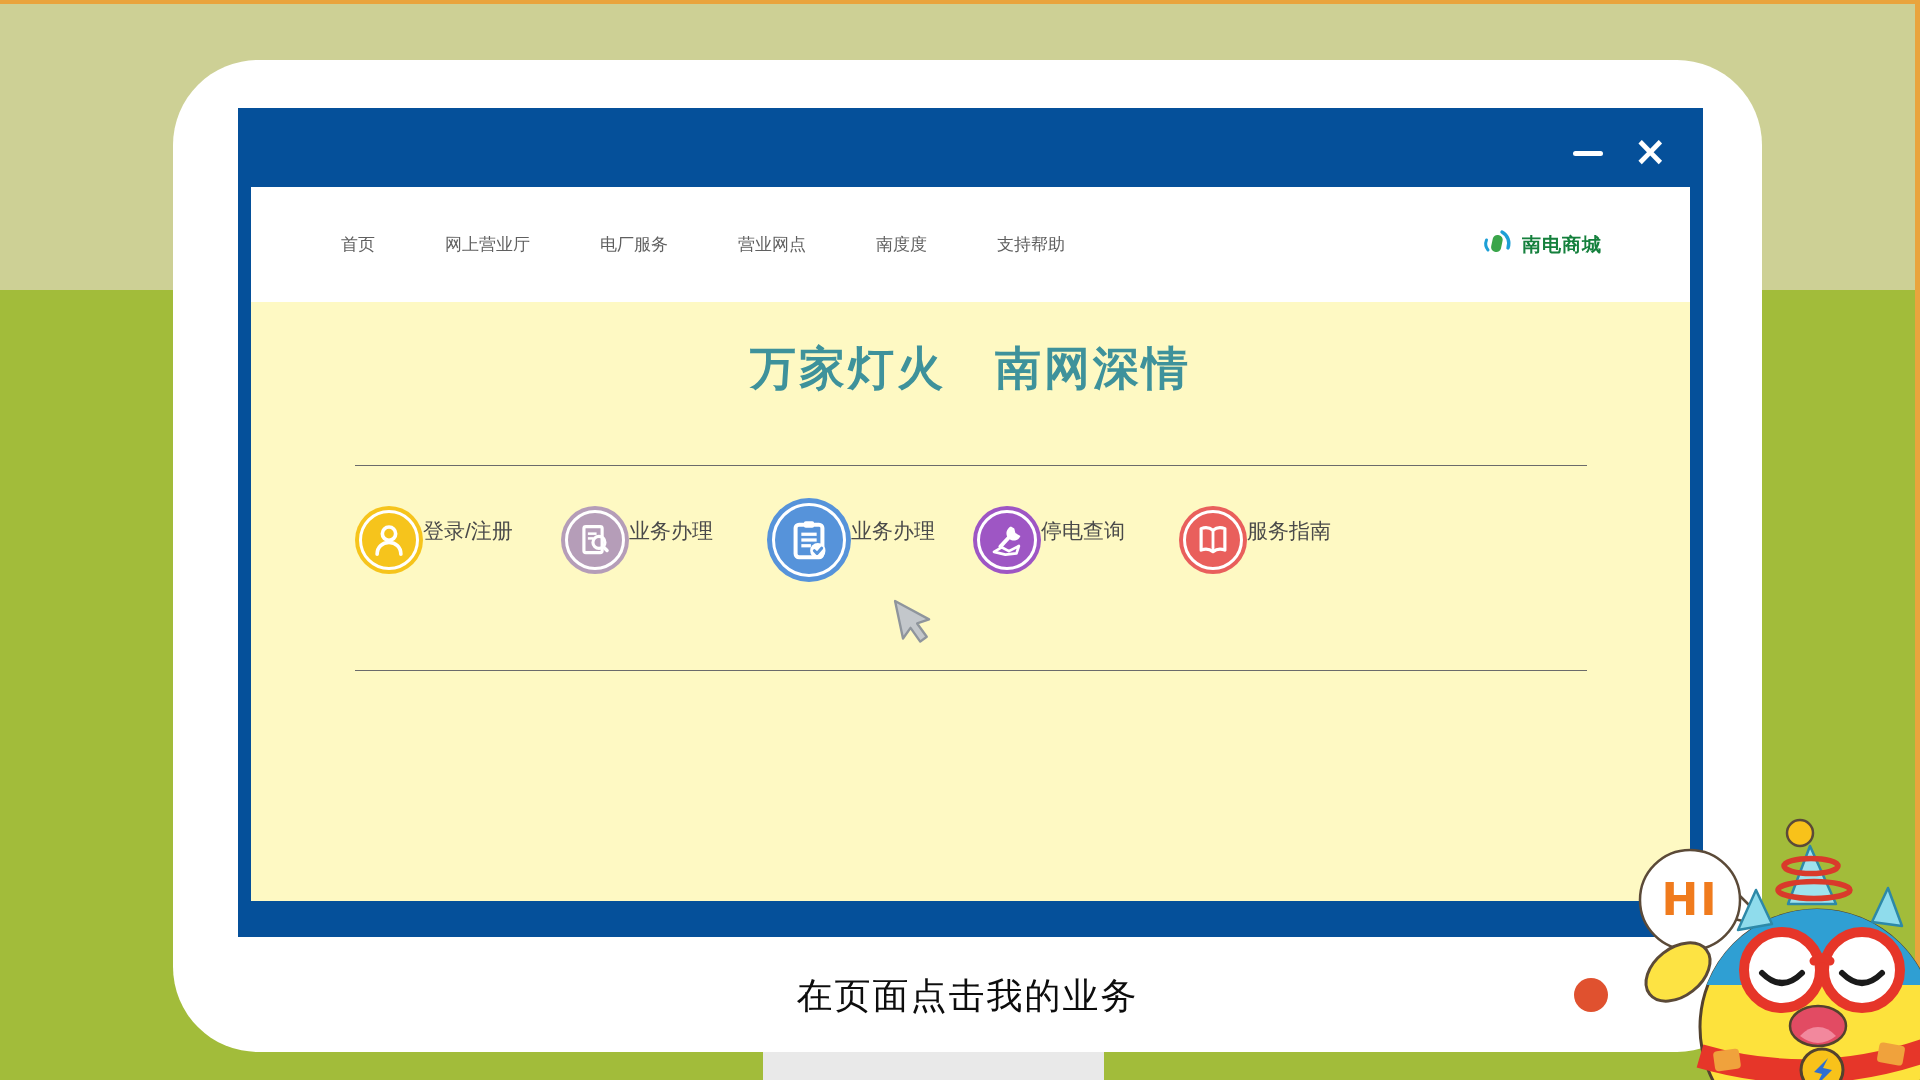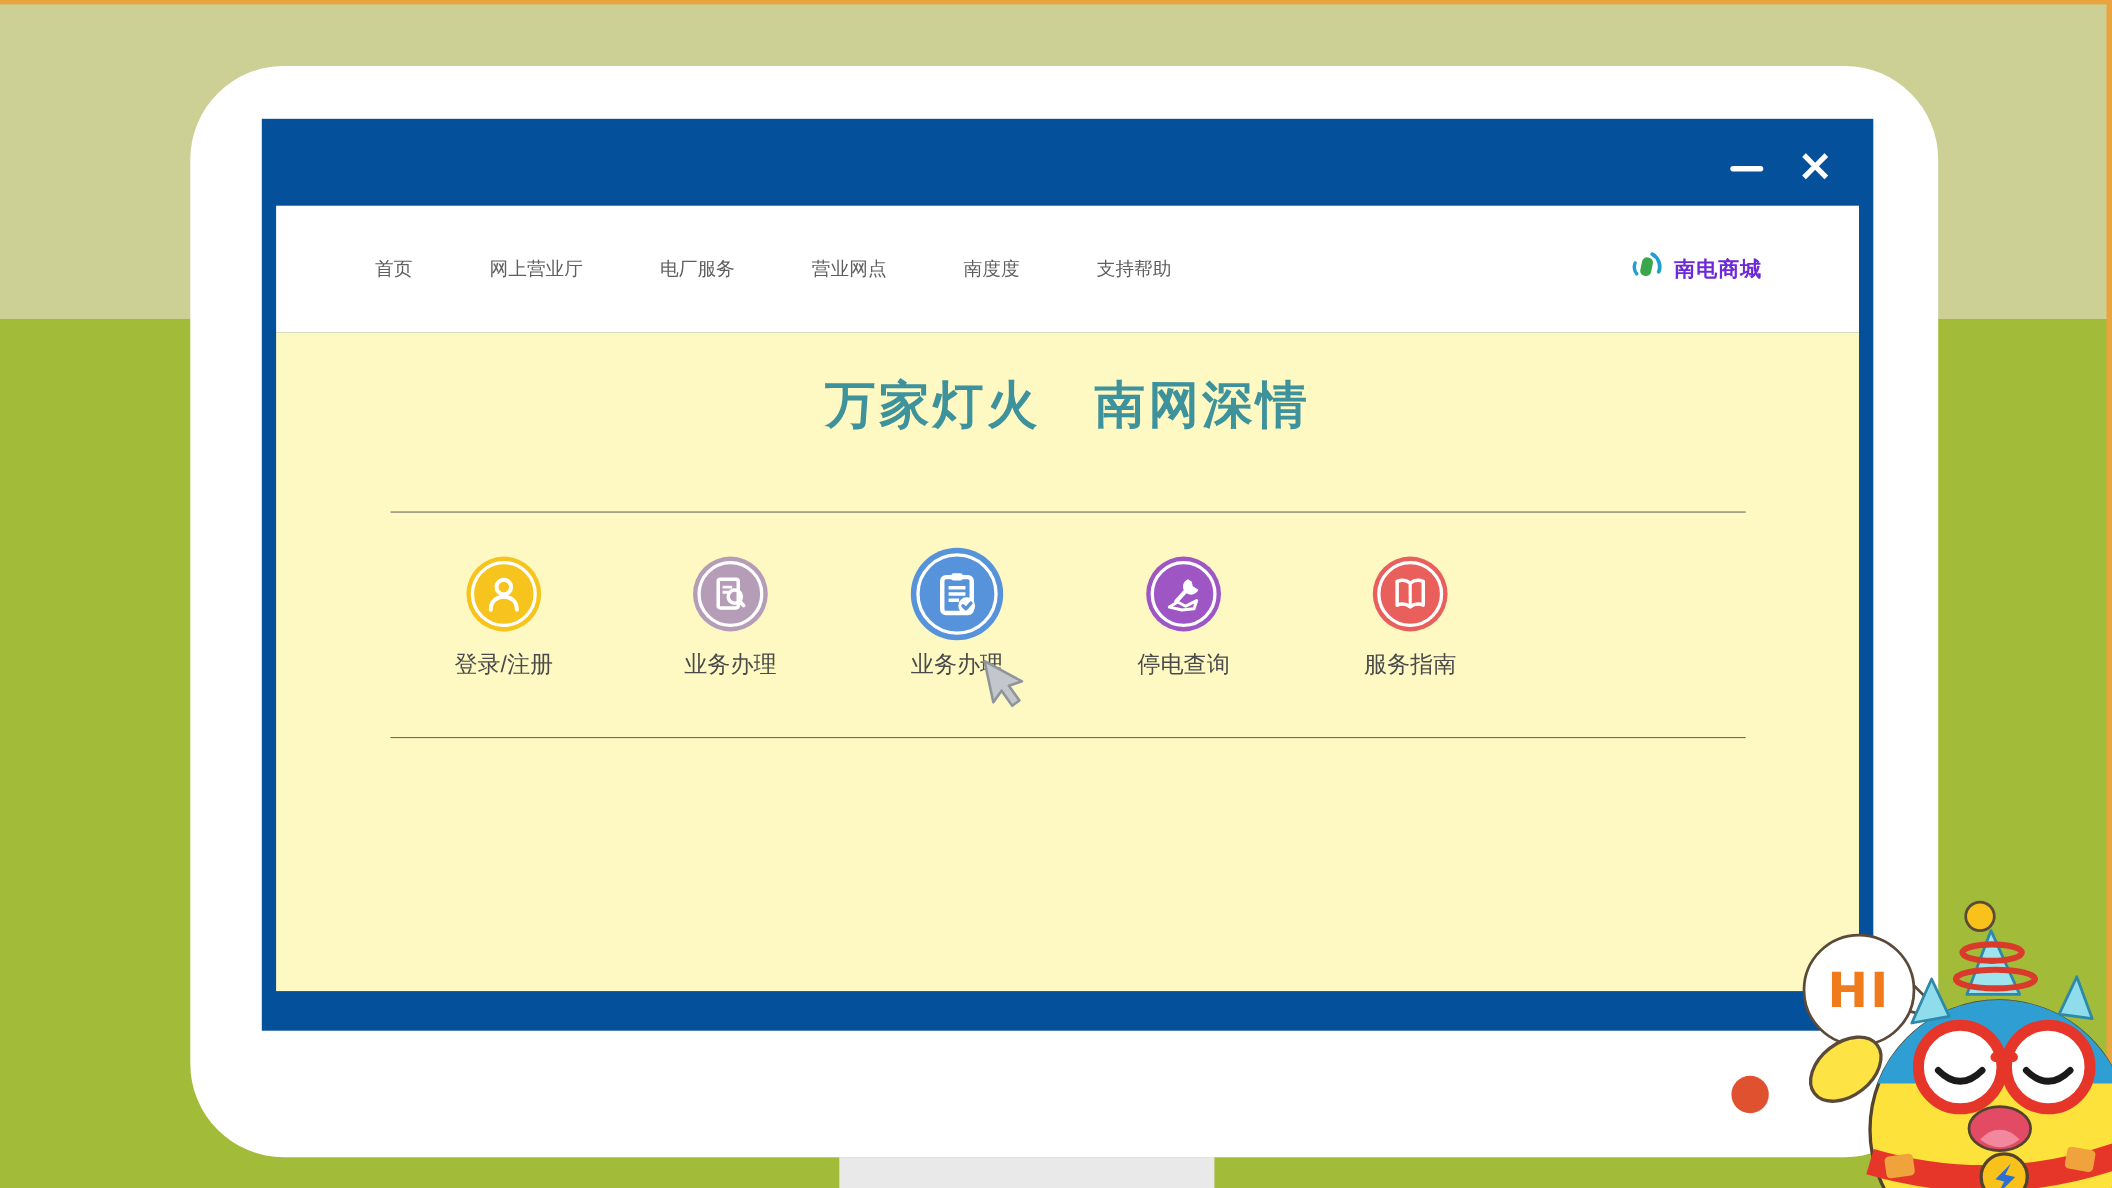--- a/index.html
+++ b/index.html
@@ -20,32 +20,32 @@
   .titlebar { height:79px; display:flex; justify-content:flex-end; align-items:center;
               padding-right:36px; gap:30px; }
   .btn-min { width:30px; height:5px; background:#ffffff; border-radius:3px; cursor:pointer; margin-top:12px; }
   .btn-close { color:#ffffff; font-size:40px; font-weight:bold; line-height:1; cursor:pointer;
                font-family:"DejaVu Sans",sans-serif; margin-top:6px; }
 
   .navbar { margin:0 13px; height:115px; background:#ffffff; display:flex; align-items:center;
             padding-left:90px; gap:70px; }
   .nav-item { font-size:17px; color:#5f5f5f; white-space:nowrap; cursor:pointer; }
   .logo { margin-left:auto; margin-right:88px; display:flex; align-items:center; gap:9px; cursor:pointer; }
-  .logo-text { font-size:19px; font-weight:bold; color:#6d28d9; letter-spacing:1px; }
+  .logo-text { font-size:19px; font-weight:bold; color:#15803d; letter-spacing:1px; }
 
   .content { margin:0 13px; height:599px; background:#fef9c3; position:relative; }
 
   .hero { position:absolute; left:0; top:36px; width:100%; text-align:center;
           font-size:46px; font-weight:bold; color:#3e929b; letter-spacing:3px; }
 
   .divider { position:absolute; left:104px; width:1232px; height:1px; background:#6b6b6b; }
   .divider.d1 { top:163px; } .divider.d2 { top:368px; }
 
   .services { position:absolute; left:104px; top:170px; width:1236px; display:flex; }
-  .service { width:206px; display:flex; flex-direction:column; align-items:center; cursor:pointer; }
+  .service { width:206px; display:flex; flex-direction:row; align-items:center; cursor:pointer; }
   .icon-box { height:96px; display:flex; align-items:center; justify-content:center; margin-top:20px; }
   .circle { width:68px; height:68px; border-radius:50%; position:relative;
             display:flex; align-items:center; justify-content:center; }
   .circle::before { content:''; position:absolute; inset:4px; border:3px solid #ffffff; border-radius:50%; }
   .circle.big { width:84px; height:84px; }
   .circle.big::before { inset:5px; }
   .c-yellow { background:#f6c41c; } .c-mauve { background:#b59db8; }
   .c-blue { background:#5693da; } .c-purple { background:#9e56c4; }
   .c-orange { background:#f6a018; } .c-red { background:#e95f5c; }
   .service-label { margin-top:2px; font-size:21px; color:#4a4a4a; }
@@ -174,20 +174,21 @@
         </div>
 
       </div>
     </div>
   </div>
 
   <svg class="cursor" viewBox="0 0 32 38">
     <polygon points="4,1 4,27 10.5,21 15,31.5 20,29.2 15.5,19 24,18" fill="#c3c7cb" stroke="#8f959c" stroke-width="1.6" stroke-linejoin="round" transform="rotate(-12 14 16)"></polygon>
   </svg>
 
+  <div class="caption">在页面点击我的业务</div>
   <div class="red-dot"></div>
   <div class="gray-strip"></div>
 
   <div class="mascot">
     <svg width="300" height="260" viewBox="0 0 300 260">
 
       <polygon points="92,96 142,108 100,66" fill="#ffffff" stroke="#5b4a38" stroke-width="2.5" stroke-linejoin="round"></polygon>
 
       <circle cx="60" cy="80" r="50" fill="#ffffff" stroke="#5b4a38" stroke-width="2.5"></circle>
       <circle cx="62" cy="80" r="46" fill="#ffffff"></circle>

